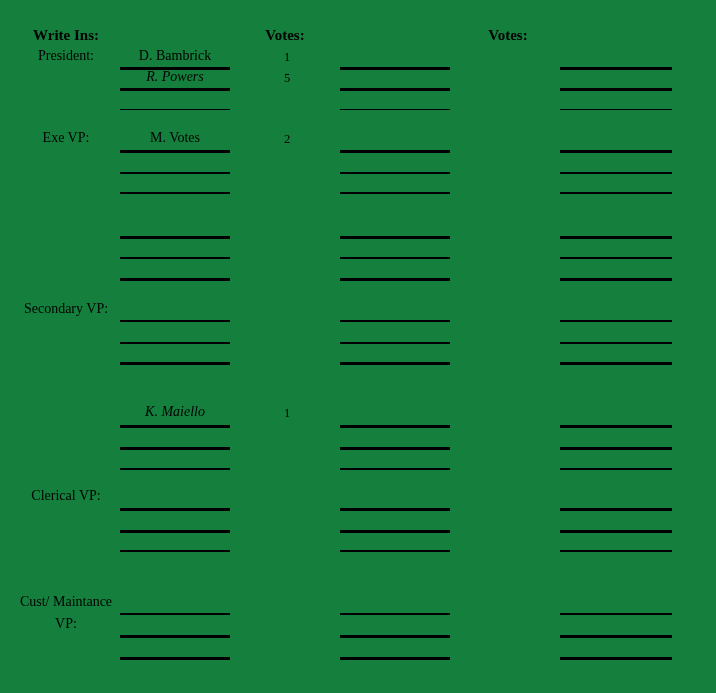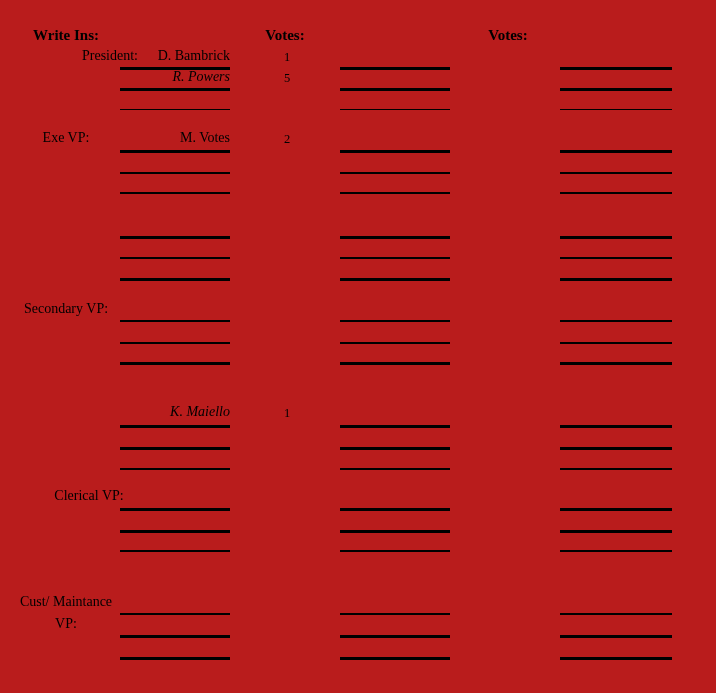--- a/index.html
+++ b/index.html
@@ -1,19 +1,19 @@
 <!DOCTYPE html>
 <html><head>
 <meta charset="utf-8">
 <style>
   html,body{margin:0;padding:0;background:#fff;}
   .sheet{
     position:relative;
     width:716px;height:693px;
-    background:#b91c1c;
+    background:#15803d;
     color:#000000;
     font-family:"Liberation Serif","DejaVu Serif",serif;
     overflow:hidden;
   }
   
   .hdr{
     position:absolute;
     font-weight:bold;
     font-size:15px;
     line-height:20px;
@@ -26,33 +26,33 @@
 
   
   .lbl{
     position:absolute;
     left:0;width:132px;
     text-align:center;
     font-size:14px;
     line-height:22px;
     white-space:pre-line;
   }
-  .lbl-0{top:45px;padding-left:44px;}
+  .lbl-0{top:45px;}
   .lbl-1{top:127px;}
   .lbl-2{top:213px;}
   .lbl-3{top:298px;}
   .lbl-4{top:401px;}
-  .lbl-5{top:485px;padding-left:23px;}
+  .lbl-5{top:485px;}
   .lbl-6{top:591px;}
 
   
   .nm{
     position:absolute;
     left:120px;width:110px;
-    text-align:right;
+    text-align:center;
     font-size:14px;
     line-height:22px;
     white-space:nowrap;
   }
   .nm-0{top:45px;}
   .nm-1{top:66px;font-style:italic;}
   .nm-2{top:127px;}
   .nm-3{top:401px;font-style:italic;}
 
   

